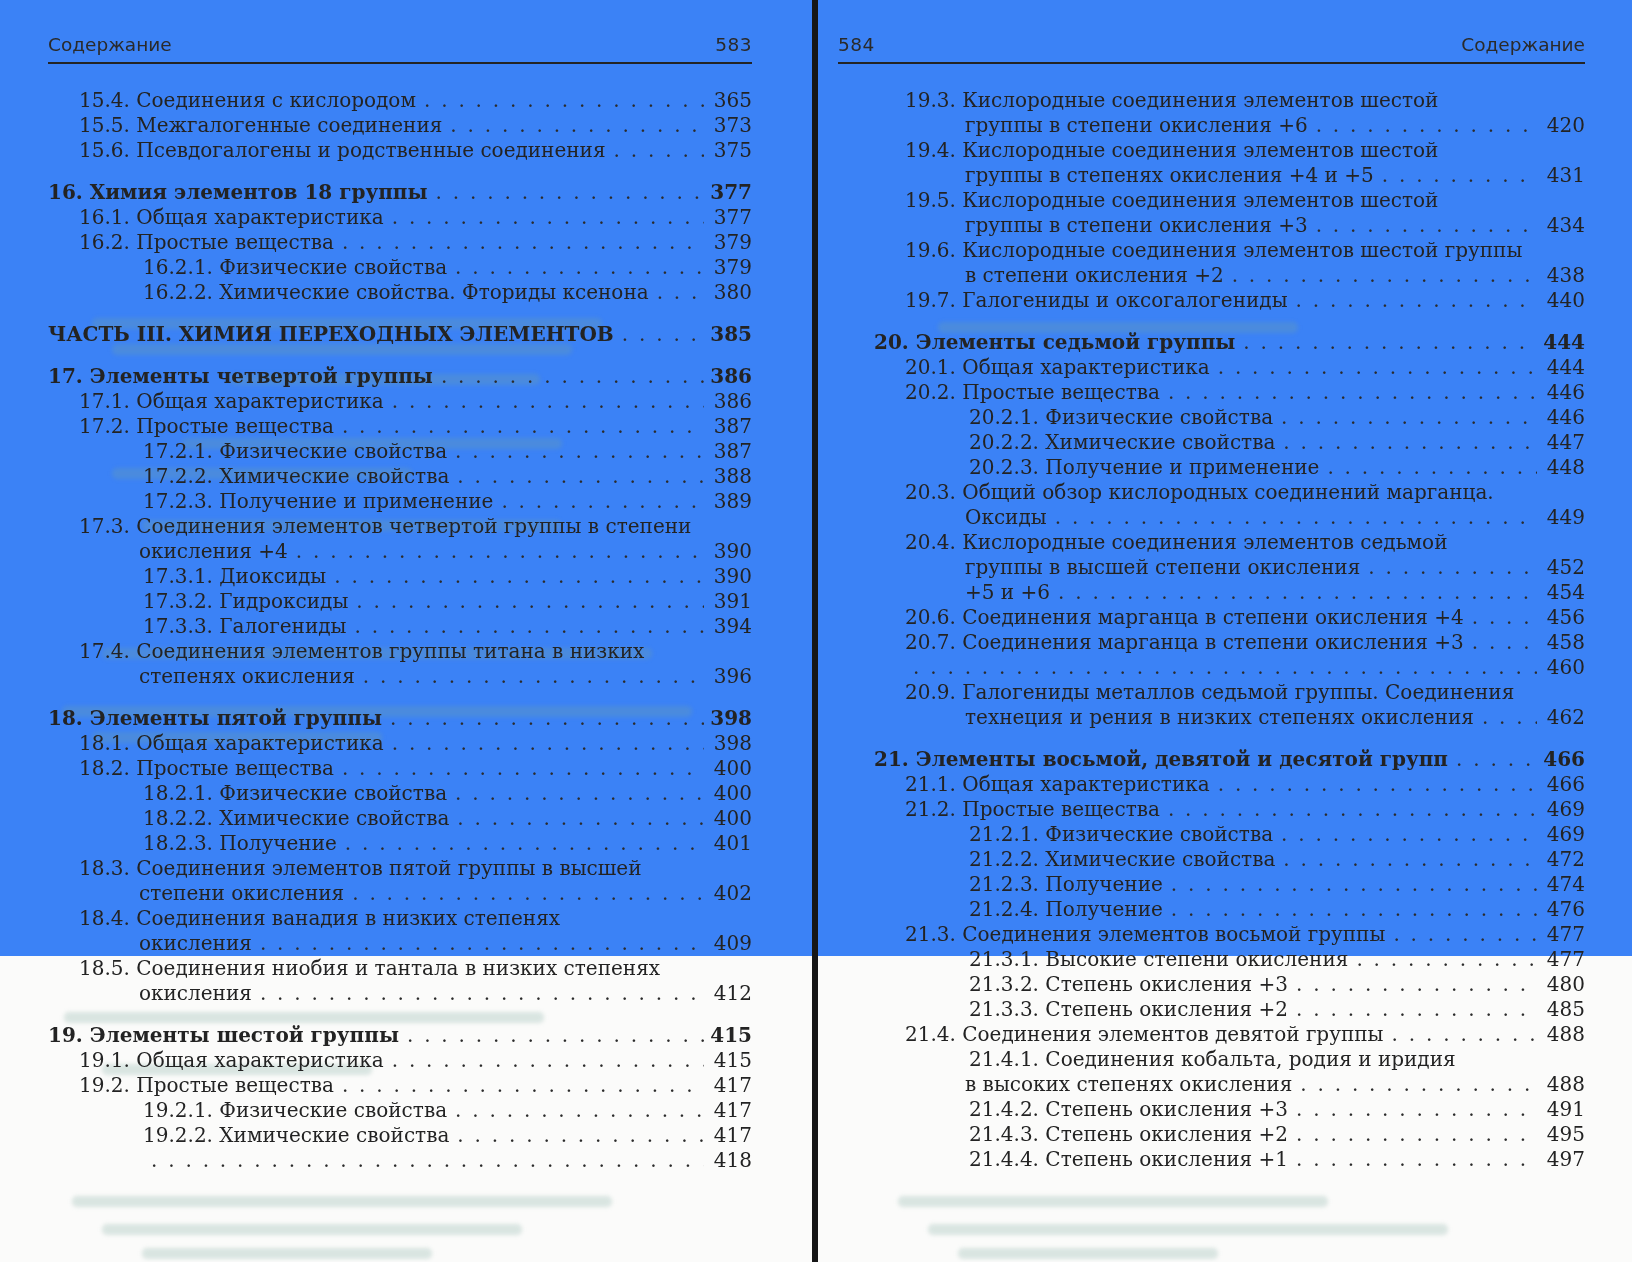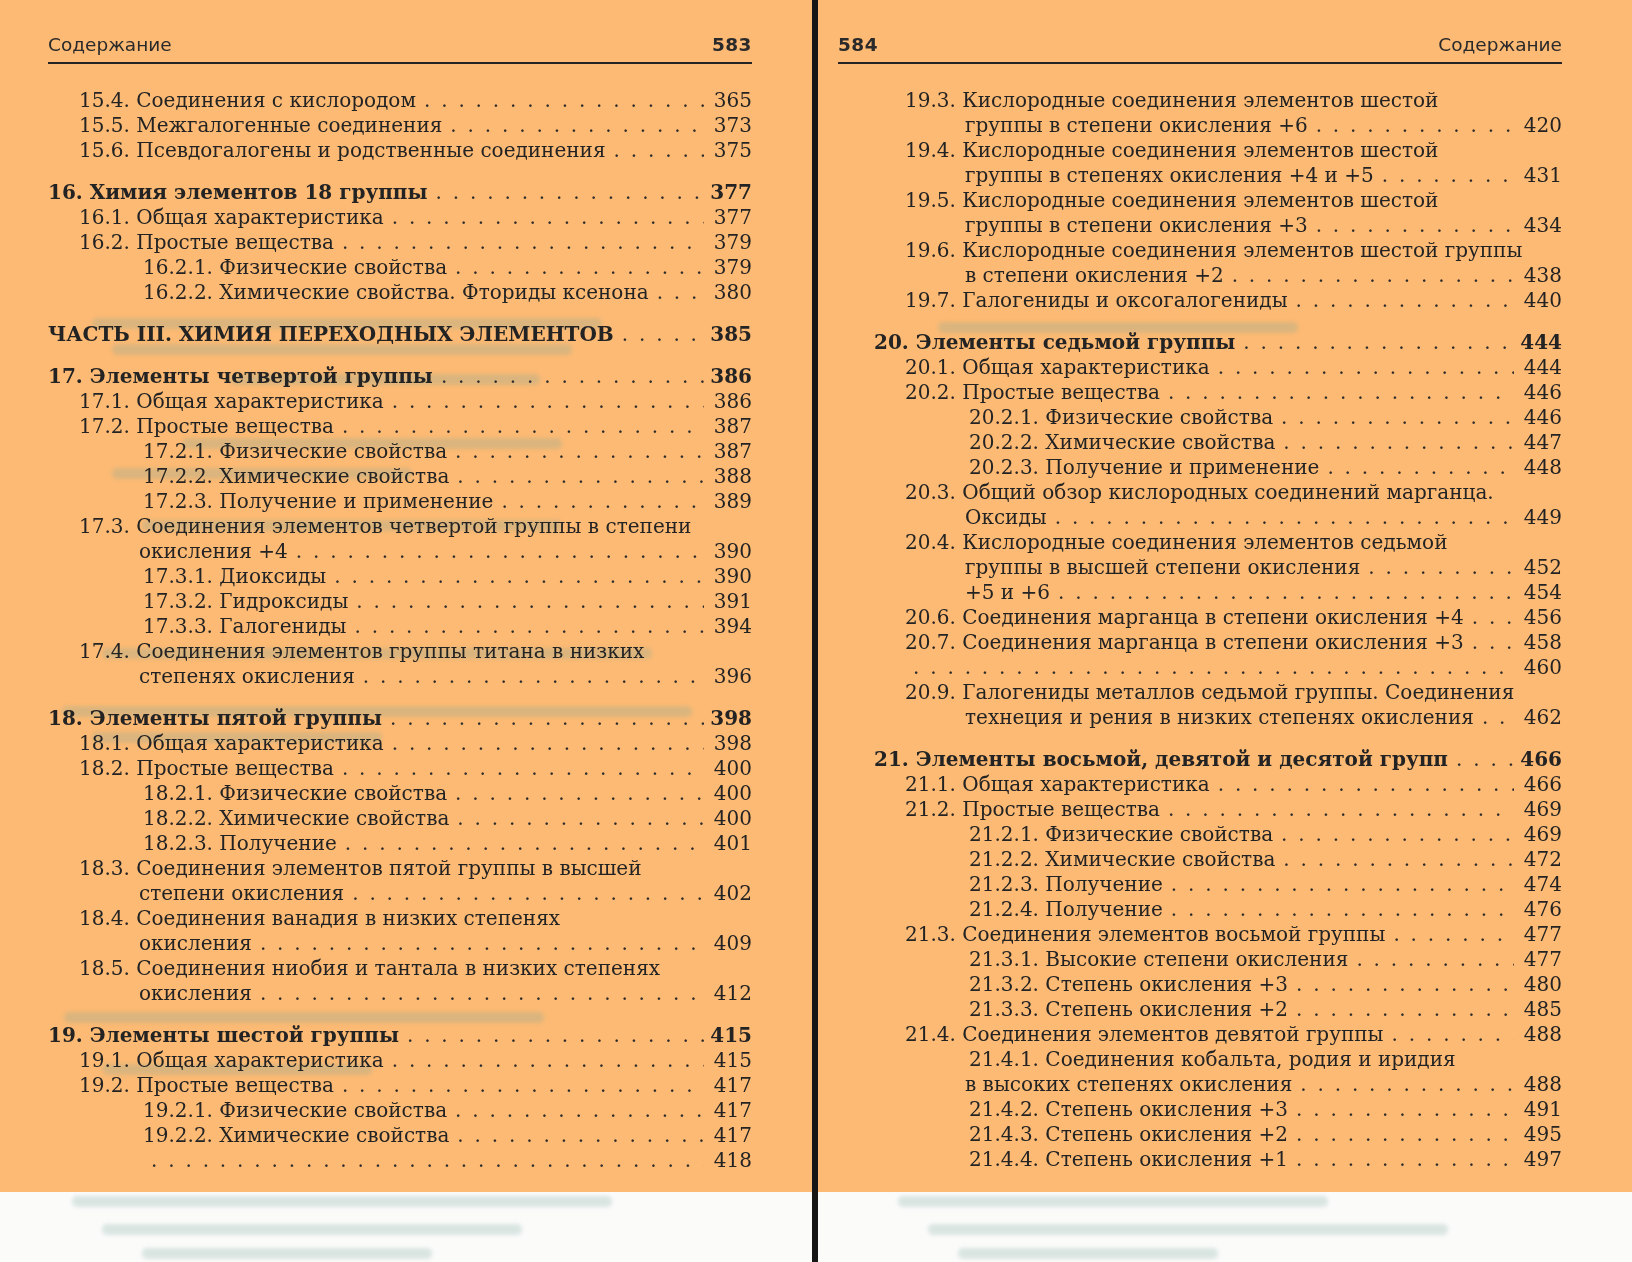--- a/index.html
+++ b/index.html
@@ -4,33 +4,33 @@
 <style>
   html,body{margin:0;padding:0;}
   body{
     width:1632px;height:1262px;
     background:#fbfbfa;
     font-family:"DejaVu Serif","Liberation Serif",serif;
     font-size:20px;color:#232323;
     overflow:hidden;position:relative;
   }
   .spread{display:flex;width:1632px;height:1262px;}
-  .page{position:relative;box-sizing:border-box;height:1192px;background:#fdba74;}
+  .page{position:relative;box-sizing:border-box;height:956px;background:#3b82f6;}
   .page-left{width:812px;padding:34px 60px 0 48px;}
-  .page-right{width:814px;padding:34px 70px 0 20px;}
+  .page-right{width:814px;padding:34px 47px 0 20px;}
   .divider{width:6px;height:1262px;background:#161616;flex:none;}
 
   .phead{
     display:flex;justify-content:space-between;align-items:baseline;
     font-family:"DejaVu Sans","Liberation Sans",sans-serif;
     font-size:18.5px;color:#2a2a2a;
     border-bottom:2.5px solid #242424;
     padding-bottom:7px;position:relative;z-index:2;
   }
-  .hnum{font-weight:bold;letter-spacing:.5px;}
+  .hnum{font-weight:normal;letter-spacing:.5px;}
 
   .content{margin-top:24px;position:relative;z-index:2;}
   .page-right .content{margin-left:36px;}
 
   .row{display:flex;align-items:baseline;line-height:25px;white-space:nowrap;}
   .row.gap{margin-top:17px;}
   .row.b{font-weight:bold;justify-content:flex-end;}
   .ind0{padding-left:0;}
   .ind1{padding-left:31px;}
   .ind2{padding-left:95px;}

